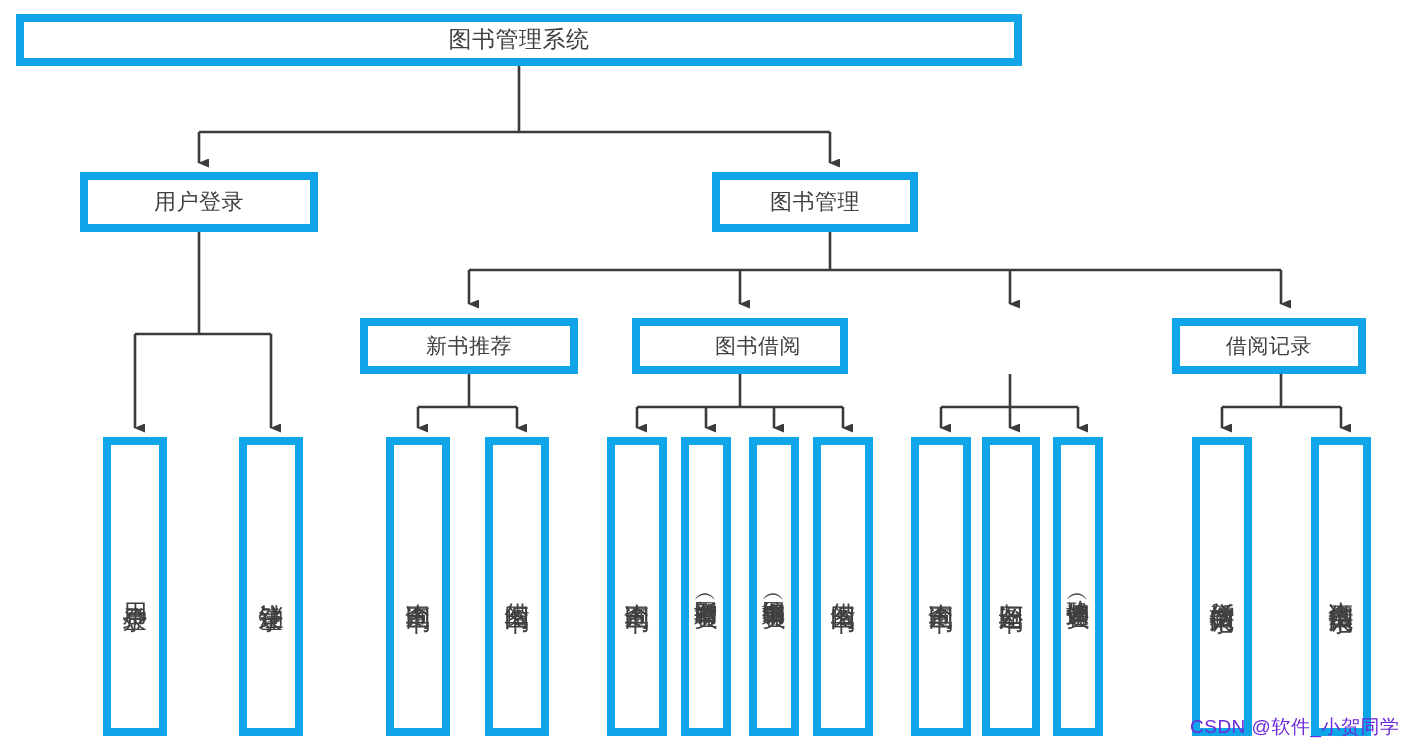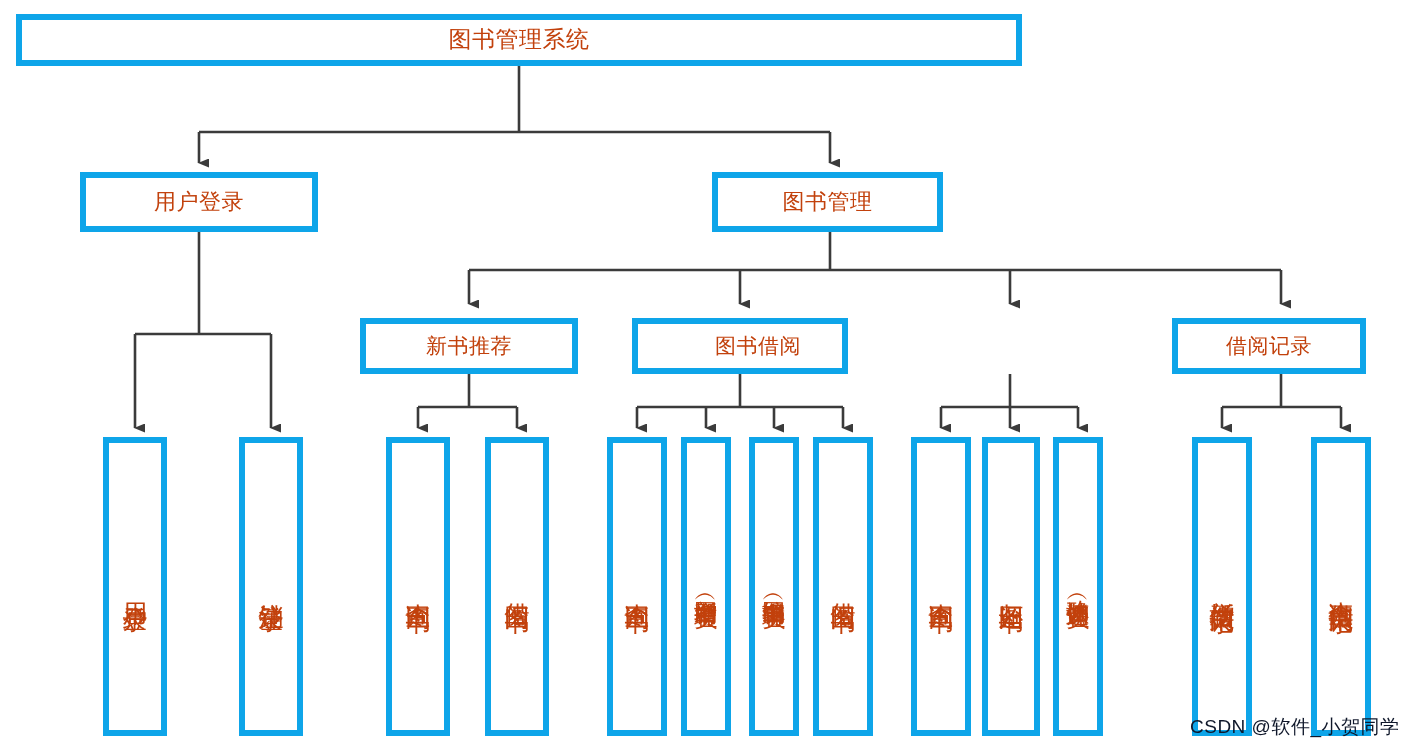--- a/index.html
+++ b/index.html
@@ -21,26 +21,26 @@
     position: absolute;
     left: 0;
     top: 0;
     width: 1405px;
     height: 747px;
     pointer-events: none;
   }
   .node {
     position: absolute;
     box-sizing: border-box;
-    border: 6px solid #0ea5e9;
+    border: 8px solid #0ea5e9;
     background: #ffffff;
     display: flex;
     align-items: center;
     justify-content: center;
-    color: #c2410c;
+    color: #404040;
   }
   .node .lbl {
     display: block;
     line-height: 1.12;
     letter-spacing: 0.5px;
     white-space: nowrap;
   }
   .node-root .lbl { font-size: 23px; }
   .node-l2 .lbl   { font-size: 22px; }
   .node-l3 .lbl   { font-size: 21px; }
@@ -55,21 +55,21 @@
     line-height: 1.16;
     letter-spacing: 2px;
     white-space: nowrap;
   }
   .node-leaf.narrow .lbl {
     font-size: 23px;
     letter-spacing: 1px;
   }
   .watermark {
     position: absolute;
-    color: #0f172a;
+    color: #6d28d9;
     font-size: 19px;
     white-space: nowrap;
     letter-spacing: 0.5px;
   }
 </style>
 </head>
 <body>
 
 <div id="canvas">
 
@@ -126,21 +126,21 @@
     </g>
   </svg>
 
   <div class="node node-root" style="left:16px; top:14px; width:1006px; height:52px;">
     <span class="lbl">图书管理系统</span>
   </div>
 
   <div class="node node-l2" style="left:80px; top:172px; width:238px; height:60px;">
     <span class="lbl">用户登录</span>
   </div>
-  <div class="node node-l2" style="left:712px; top:172px; width:231px; height:60px;">
+  <div class="node node-l2" style="left:712px; top:172px; width:206px; height:60px;">
     <span class="lbl">图书管理</span>
   </div>
 
   <div class="node node-l3" style="left:360px; top:318px; width:218px; height:56px;text-align:right;">
     <span class="lbl">新书推荐</span>
   </div>
   <div class="node node-l3" style="left:632px; top:318px; width:216px; height:56px;padding-left:36px;">
     <span class="lbl">图书借阅</span>
   </div>
   <div class="node node-l3" style="left:1172px; top:318px; width:194px; height:56px;">

